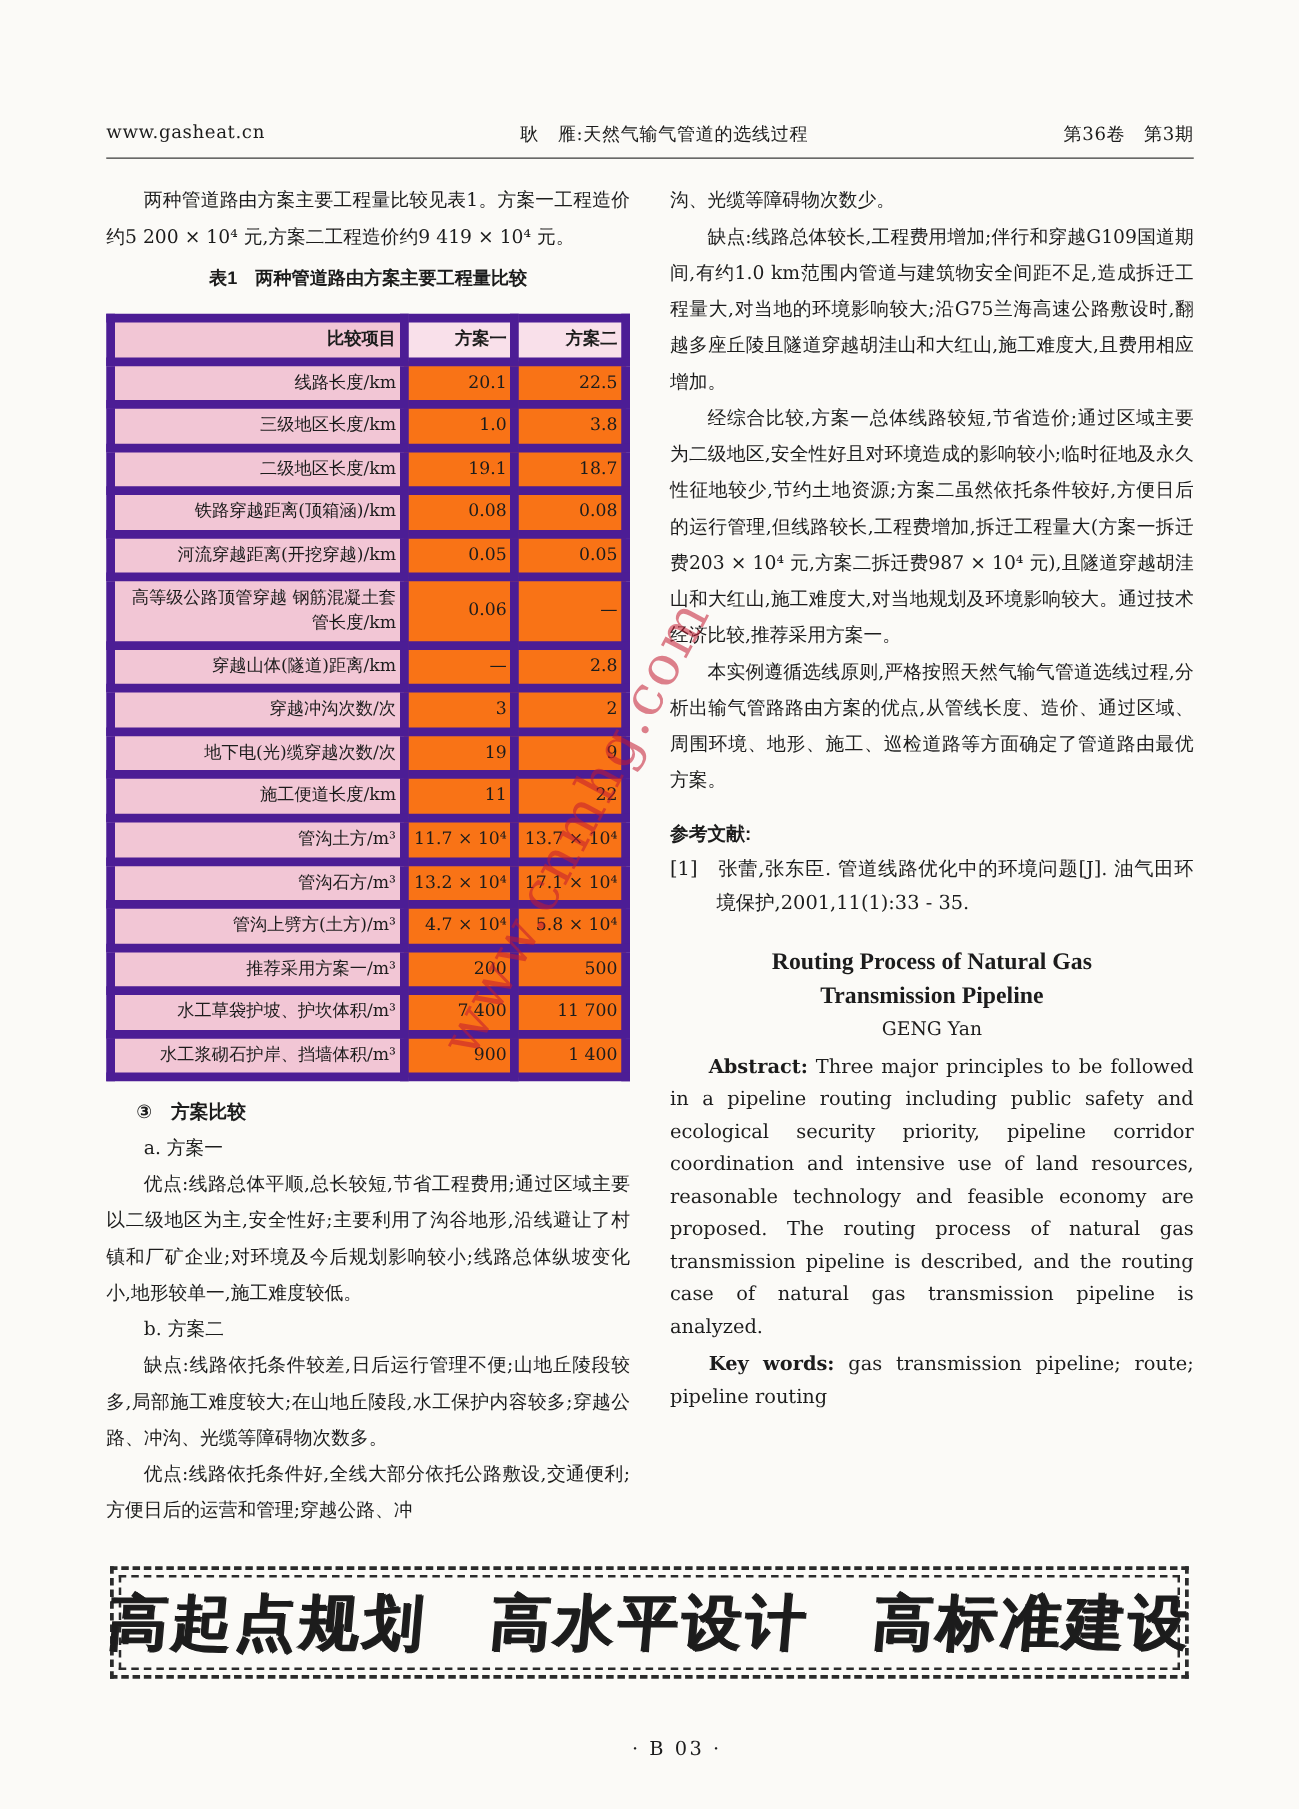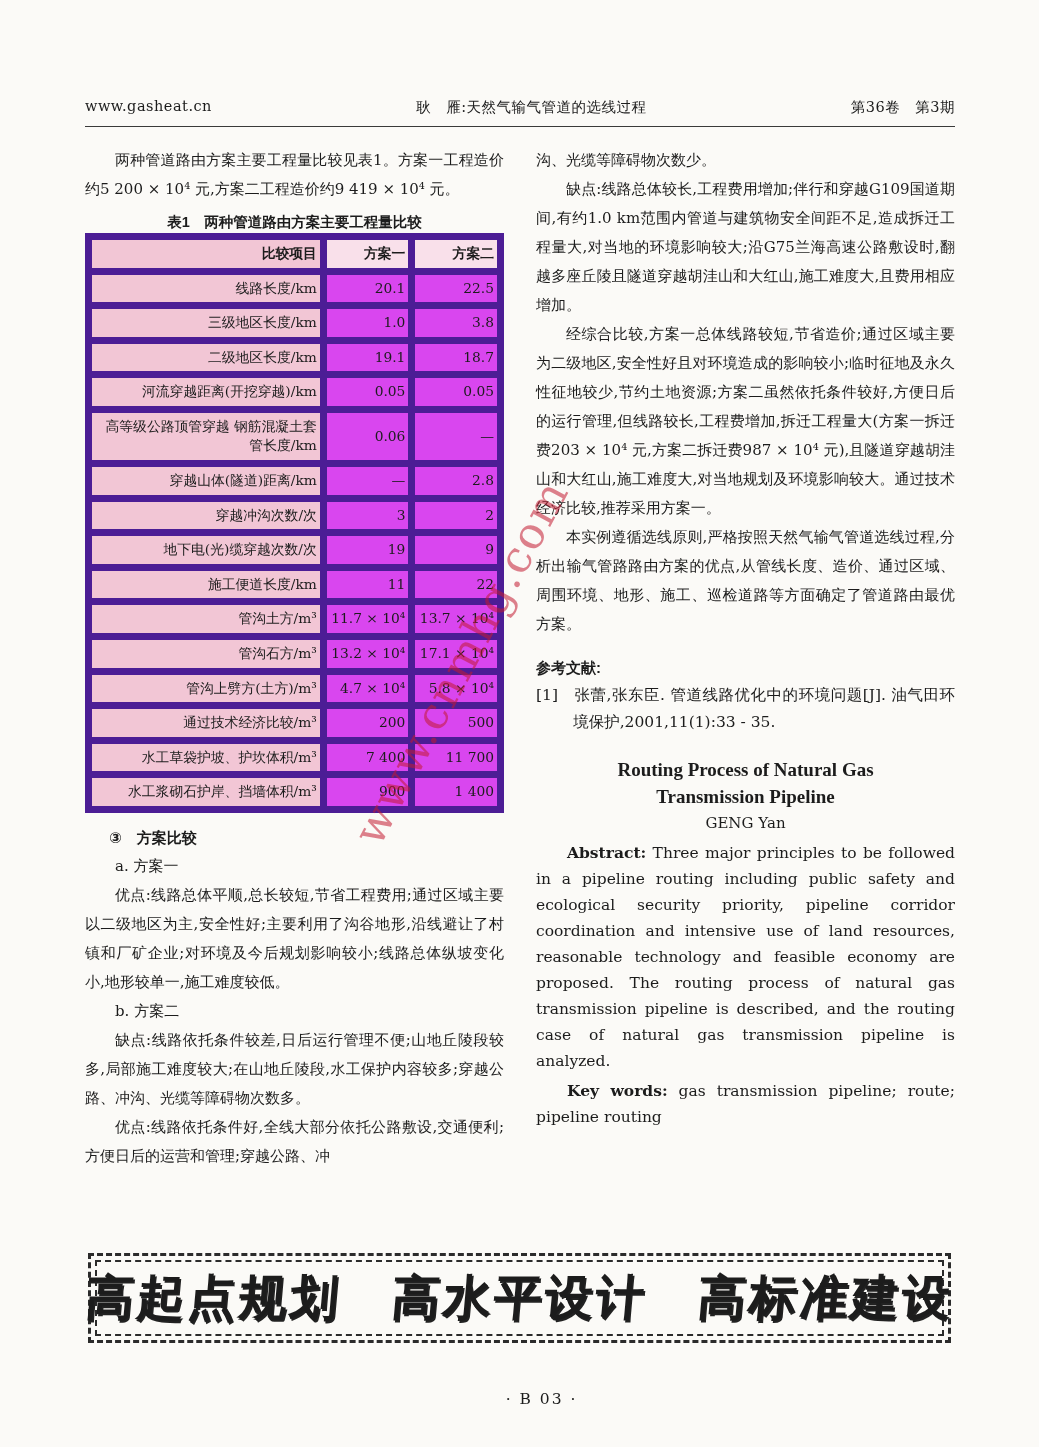--- a/index.html
+++ b/index.html
@@ -36,37 +36,37 @@
   .heading-gothic {
     font-family: "Liberation Sans", "DejaVu Sans", sans-serif;
     font-weight: bold; text-indent: 1.6em;
     font-size: 16.5px; line-height: 31px; margin: 2px 0;
   }
   .sub { text-indent: 2em; }
   
   .table-caption {
     font-family: "Liberation Sans", "DejaVu Sans", sans-serif;
     font-weight: bold; font-size: 14.5px;
-    text-align: center; margin: 9px 0 1px;
+    text-align: center; margin: 9px 0 19px;
   }
   table.cmp {
     width: 100%; border-collapse: collapse;
     font-size: 13.8px; line-height: 1.42;
     border: 1.5px solid #574b52;
     margin-bottom: 10px;
   }
   table.cmp th, table.cmp td {
     border: 7px solid #4c1d95;
     padding: 4px 3px; text-align: right; vertical-align: middle;
   }
   table.cmp col.c-label { width: 57%; }
   table.cmp col.c-v { width: 21.5%; }
   table.cmp th.lbl, table.cmp td.lbl { background: #f2c6d5; }
   table.cmp th.val { background: #f9e0ea; }
-  table.cmp td.val { background: #d946ef; }
+  table.cmp td.val { background: #f97316; }
   
   .refs-heading {
     font-family: "Liberation Sans", "DejaVu Sans", sans-serif;
     font-weight: bold; margin-top: 14px !important;
   }
   .ref { padding-left: 2.4em; text-indent: -2.4em; font-size: 15.5px !important; line-height: 27px !important; }
   .en-title {
     font-size: 19px; font-weight: bold; text-align: center;
     margin: 20px 0 4px; line-height: 27px;
     font-family: "Liberation Serif", "DejaVu Serif", serif;
@@ -155,20 +155,25 @@
               <td class="lbl">三级地区长度/km</td>
               <td class="val">1.0</td>
               <td class="val">3.8</td>
             </tr>
           <tr>
               <td class="lbl">二级地区长度/km</td>
               <td class="val">19.1</td>
               <td class="val">18.7</td>
             </tr>
           <tr>
+              <td class="lbl">铁路穿越距离(顶箱涵)/km</td>
+              <td class="val">0.08</td>
+              <td class="val">0.08</td>
+            </tr>
+          <tr>
               <td class="lbl">河流穿越距离(开挖穿越)/km</td>
               <td class="val">0.05</td>
               <td class="val">0.05</td>
             </tr>
           <tr>
               <td class="lbl">高等级公路顶管穿越 钢筋混凝土套管长度/km</td>
               <td class="val">0.06</td>
               <td class="val">—</td>
             </tr>
           <tr>
@@ -200,21 +205,21 @@
               <td class="lbl">管沟石方/m³</td>
               <td class="val">13.2 × 10⁴</td>
               <td class="val">17.1 × 10⁴</td>
             </tr>
           <tr>
               <td class="lbl">管沟上劈方(土方)/m³</td>
               <td class="val">4.7 × 10⁴</td>
               <td class="val">5.8 × 10⁴</td>
             </tr>
           <tr>
-              <td class="lbl">通过技术经济比较/m³</td>
+              <td class="lbl">推荐采用方案一/m³</td>
               <td class="val">200</td>
               <td class="val">500</td>
             </tr>
           <tr>
               <td class="lbl">水工草袋护坡、护坎体积/m³</td>
               <td class="val">7 400</td>
               <td class="val">11 700</td>
             </tr>
           <tr>
               <td class="lbl">水工浆砌石护岸、挡墙体积/m³</td>

